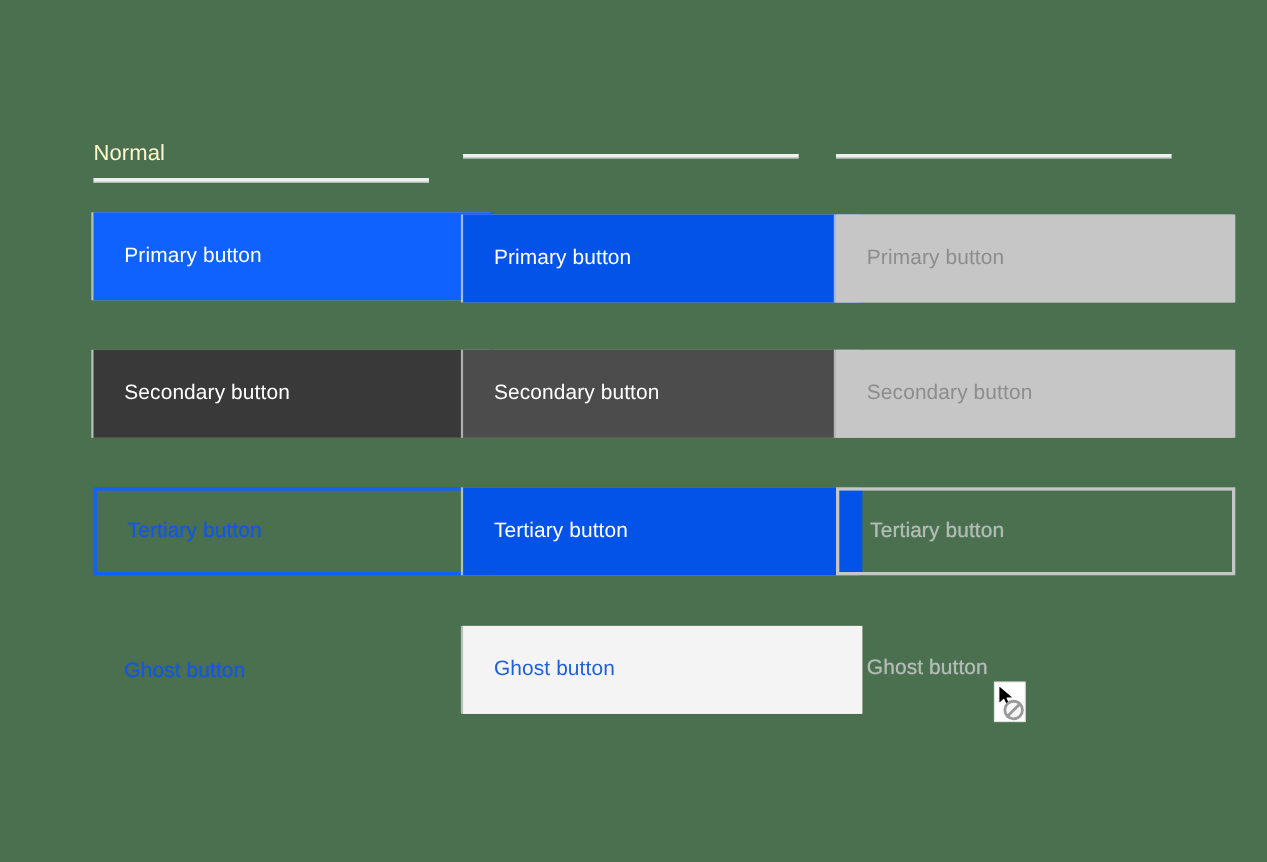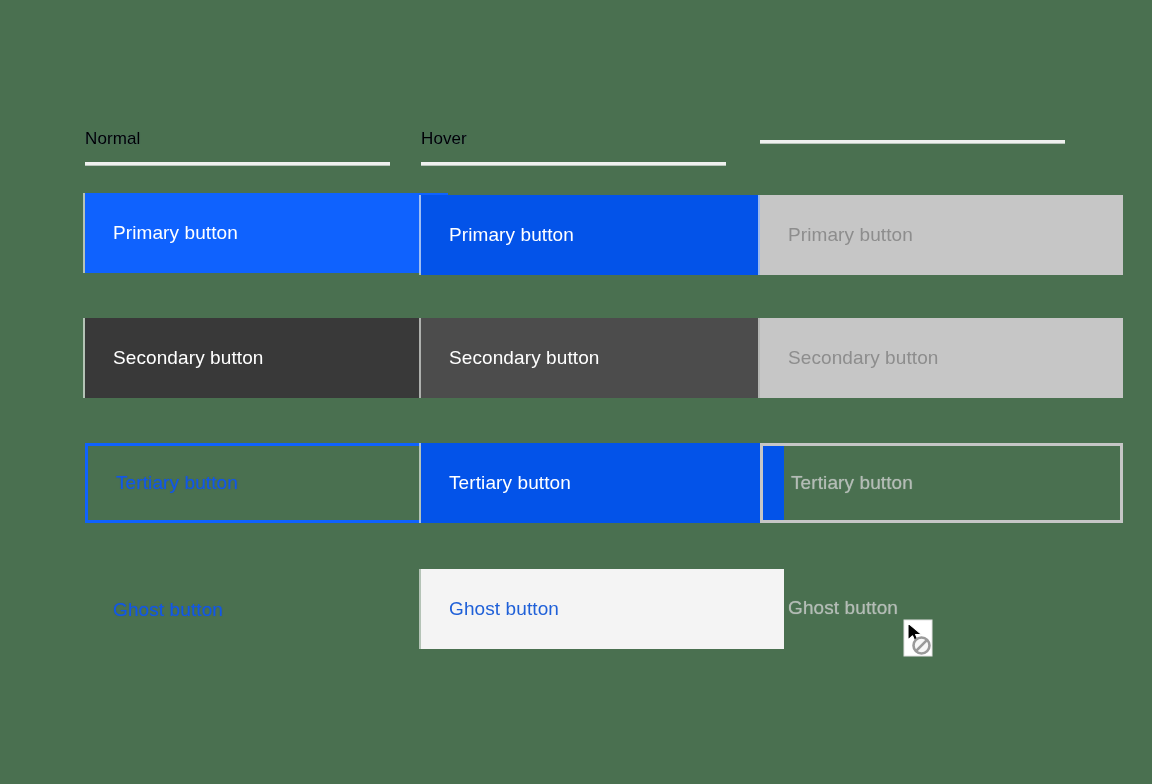--- a/index.html
+++ b/index.html
@@ -22,23 +22,23 @@
     width: 1152px;
     height: 784px;
   }
 
   
   .col-header {
     position: absolute;
     width: 305px;
   }
   .col-header .title {
-    font-size: 17px;
+    font-size: 20px;
     line-height: 22px;
-    color: #000000;
+    color: #fef9c3;
     letter-spacing: .1px;
     text-shadow: 0 0 1px rgba(80,110,160,.55);
     white-space: nowrap;
   }
   .col-header .rule {
     margin-top: 12px;
     height: 4px;
     border-top: 1px solid #f0f0f0;
     border-bottom: 1px solid #b9c4bb;
     background: #eef1ee;
@@ -115,21 +115,20 @@
 <body>
 
 <div class="sheet">
 
   <div class="col-header" style="left:85px; top:128px;">
     <div class="title">Normal</div>
     <div class="rule"></div>
   </div>
 
   <div class="col-header" style="left:421px; top:128px;">
-    <div class="title">Hover</div>
     <div class="rule"></div>
   </div>
 
   <div class="col-header" style="left:760px; top:128px;">
     <div class="rule"></div>
   </div>
 
   <button class="btn primary-normal edge-left" style="left:85px; top:193px;">
     <span>Primary button</span>
   </button>

